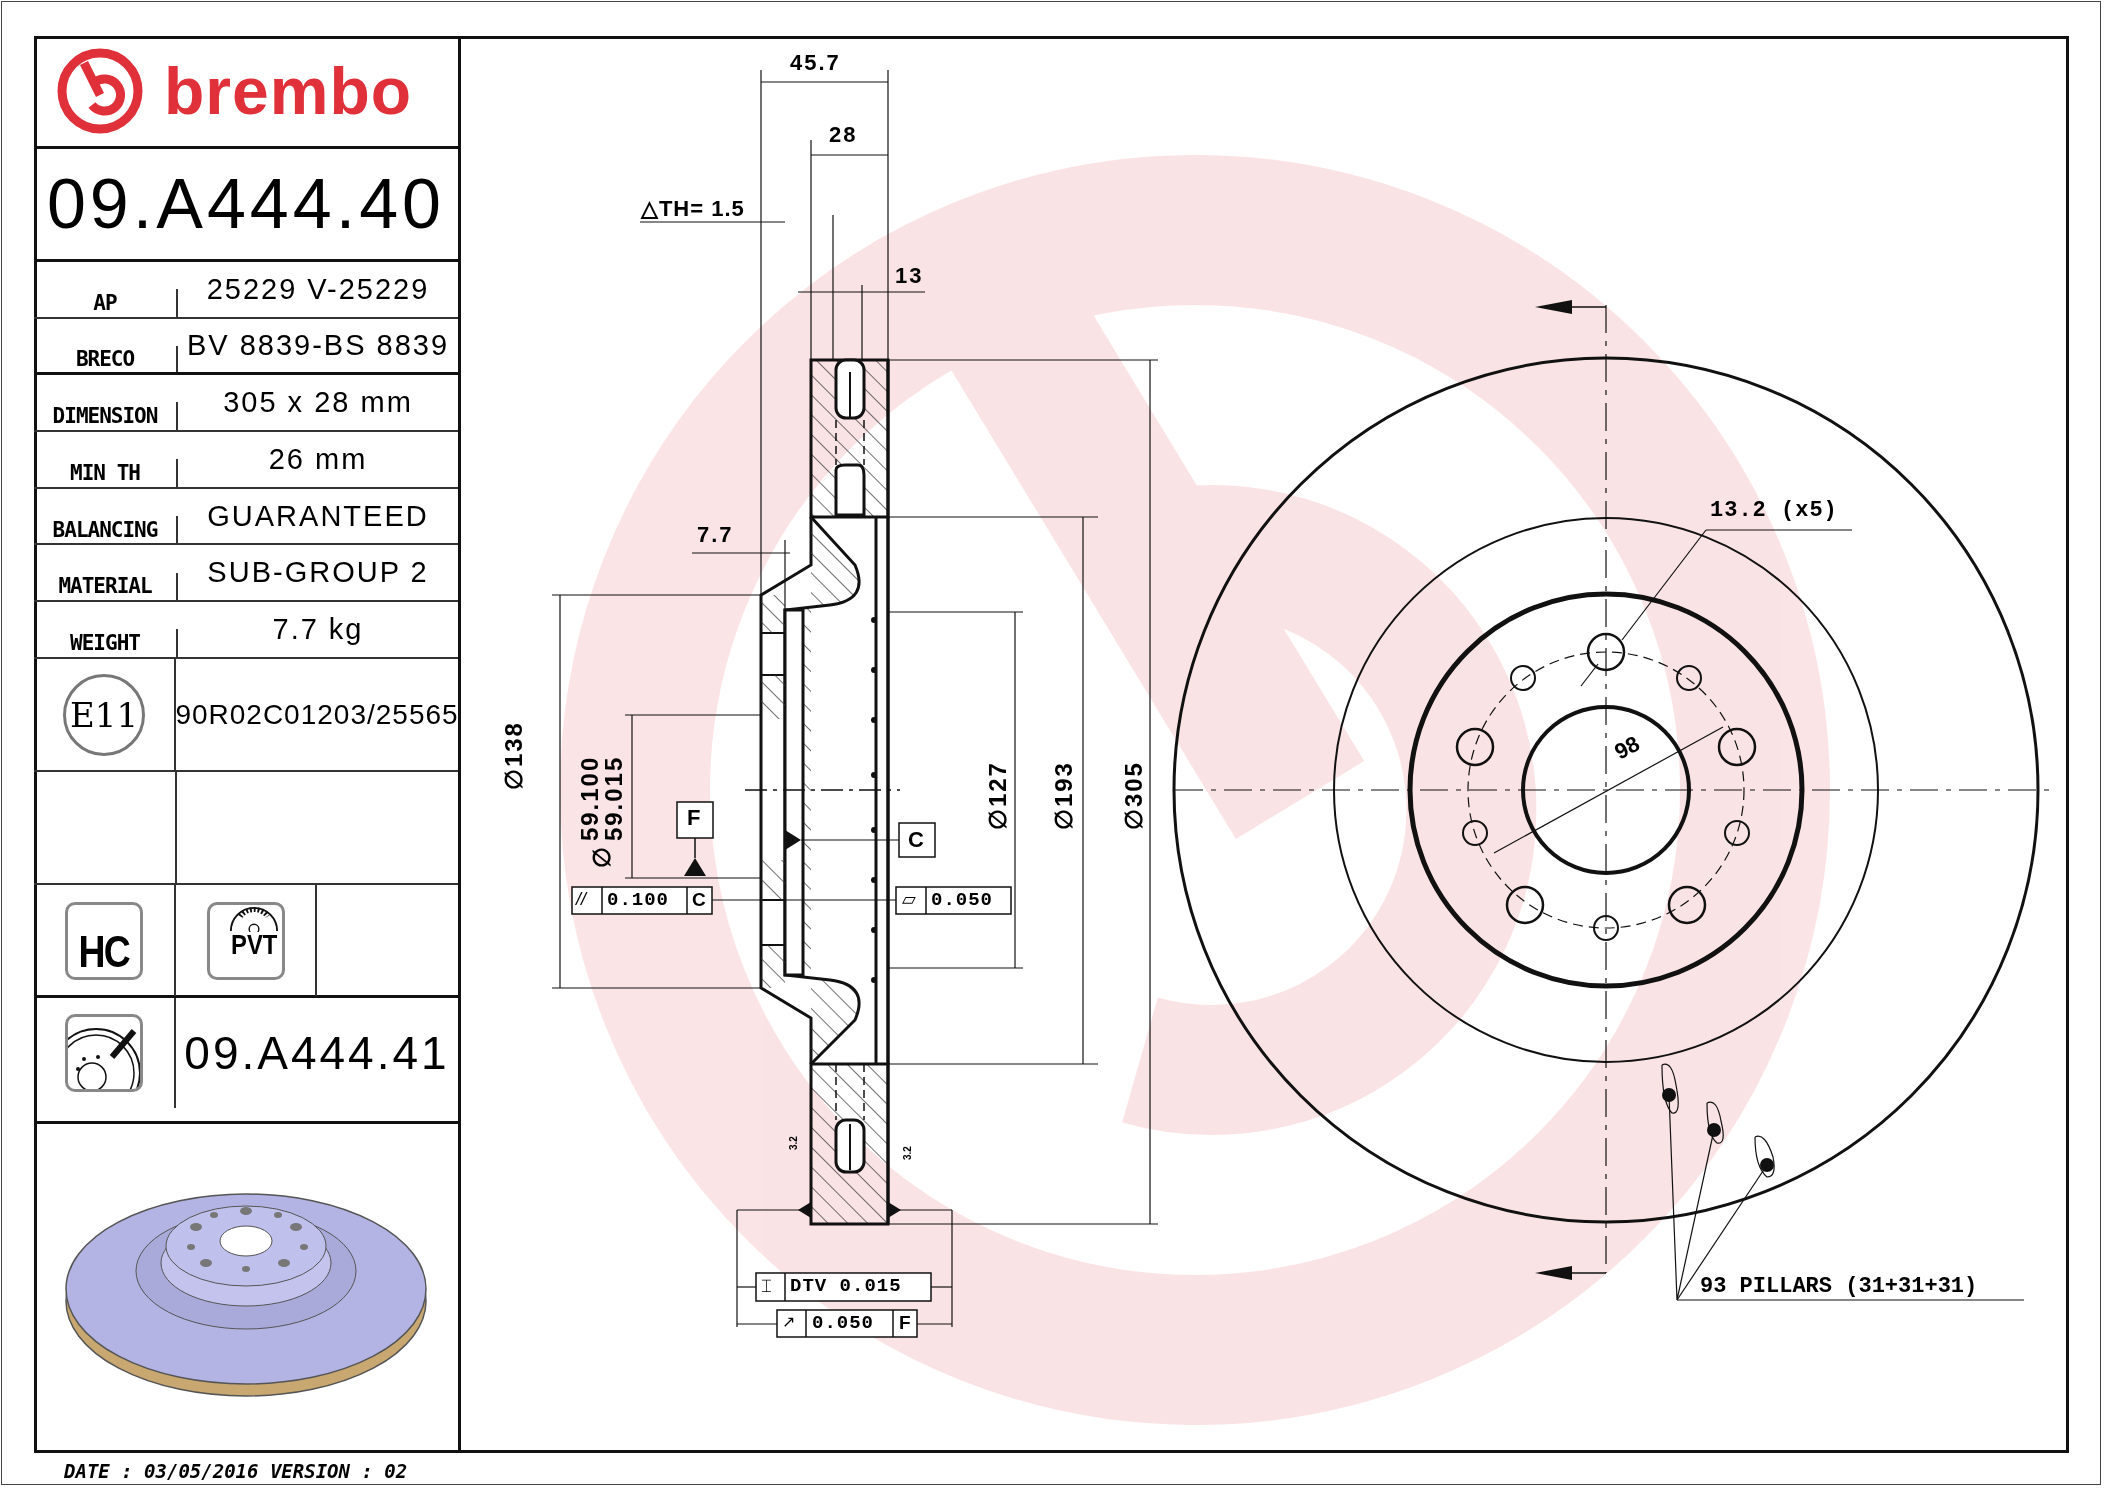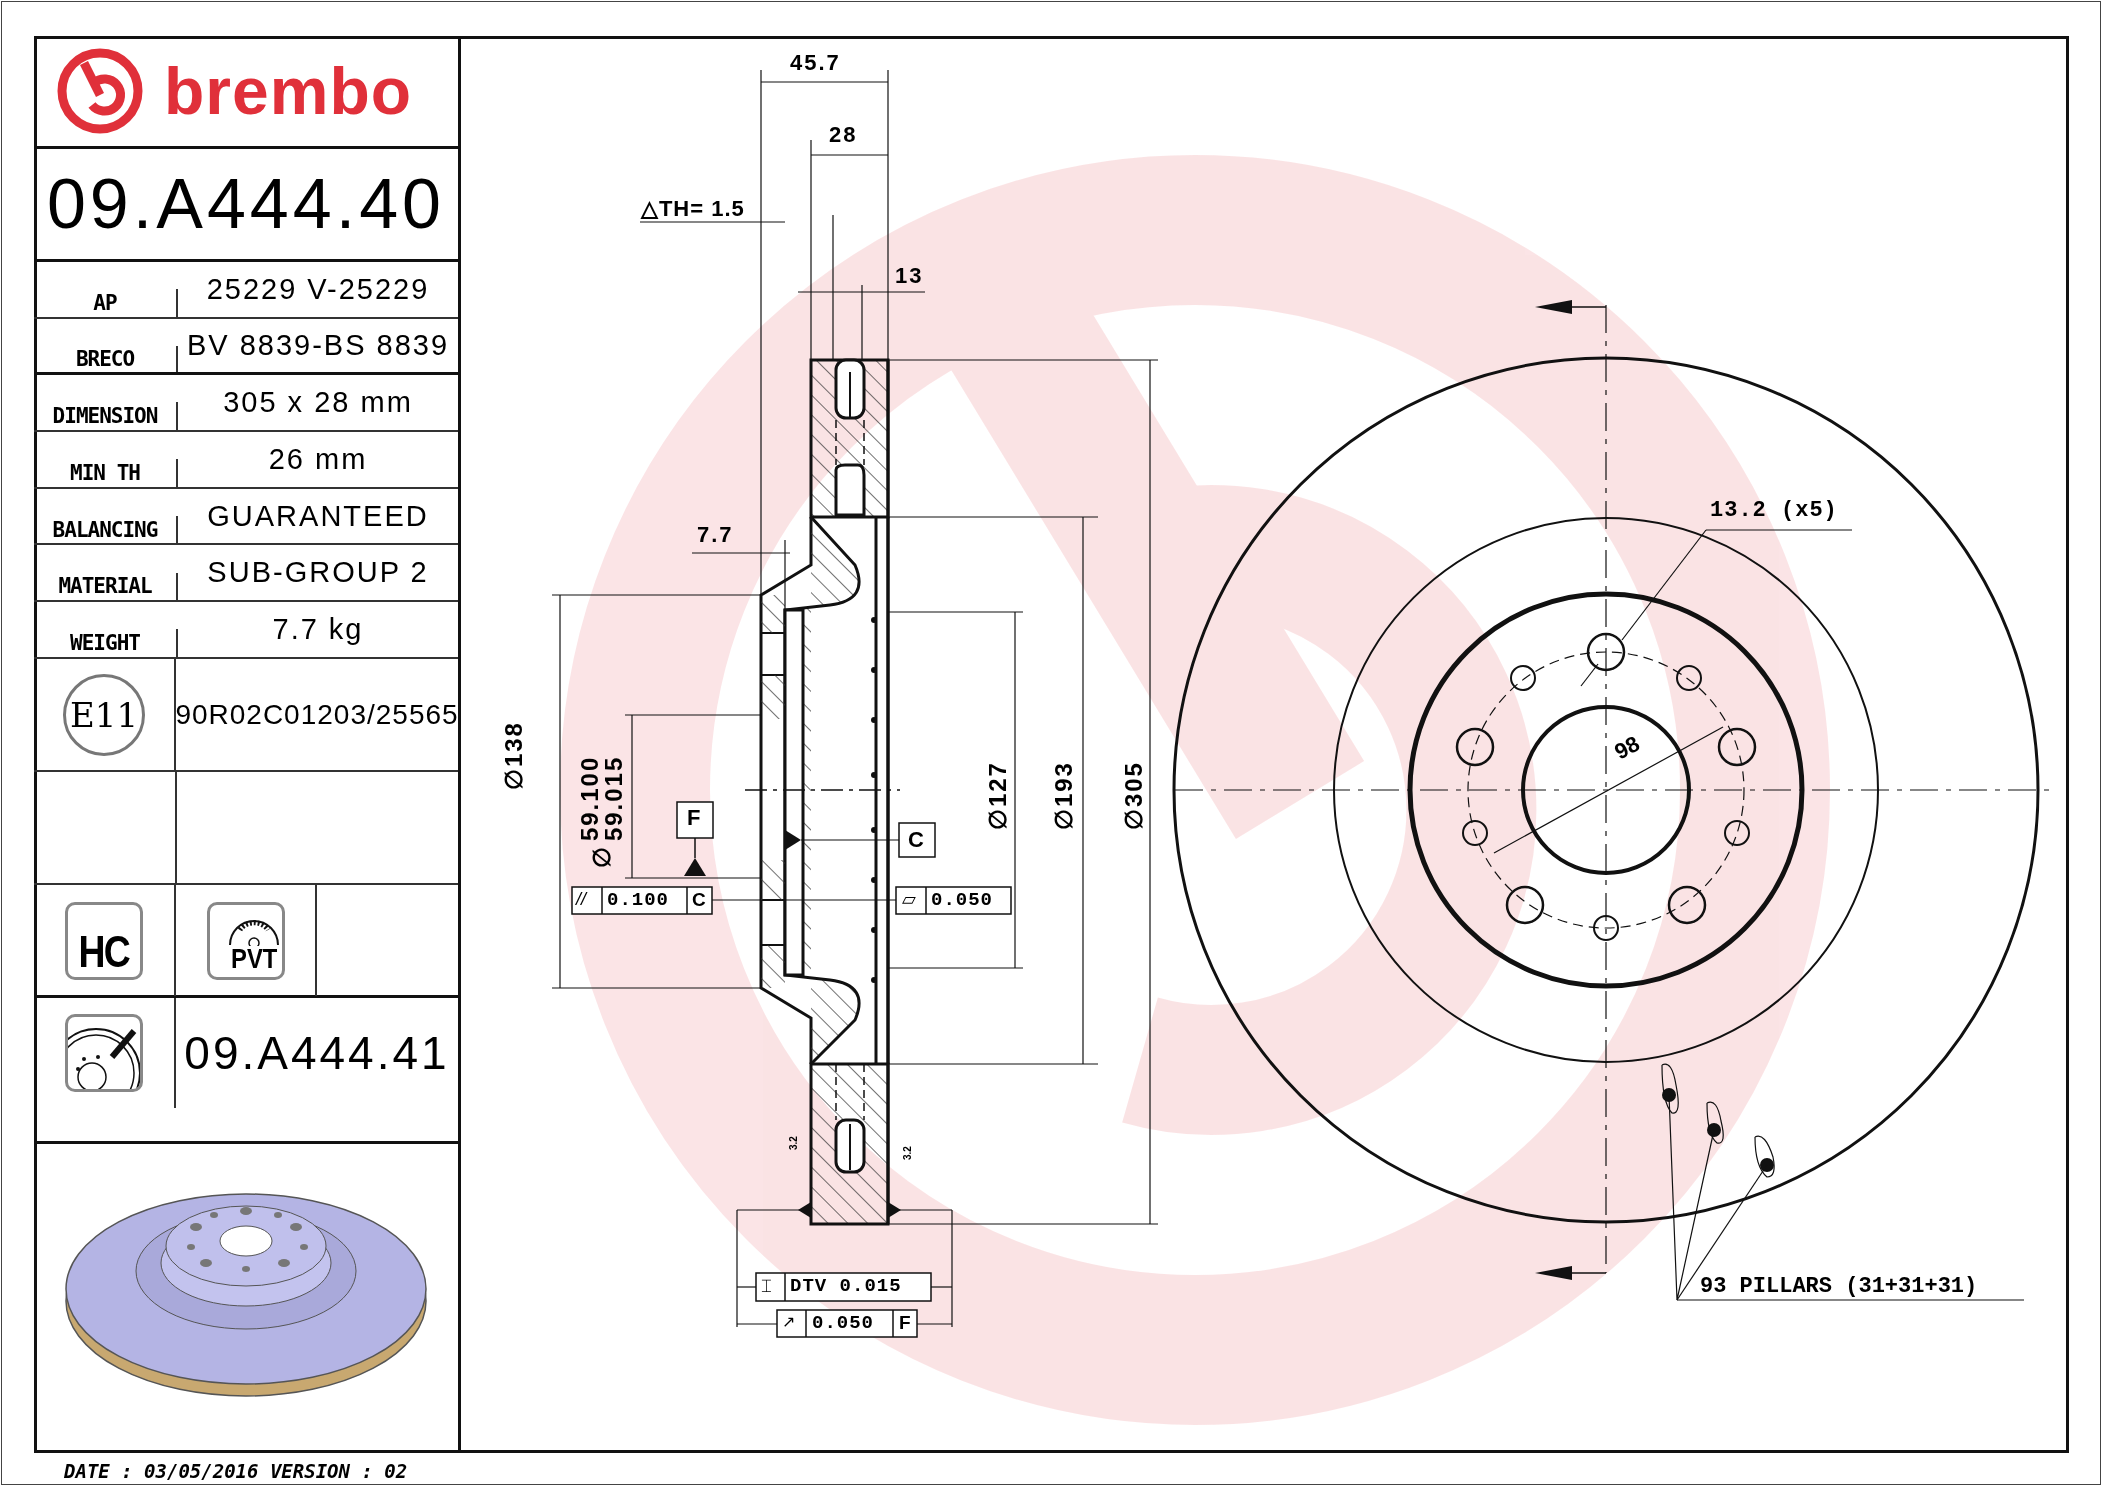--- a/index.html
+++ b/index.html
@@ -293,32 +293,32 @@
     <div class="vline" style="left:141px;top:0;height:113px"></div>
   </div>
 
   <div class="row" style="top:849px;height:113px;border-bottom:3px solid #111">
     <div class="cell" style="left:0;top:0;width:142px;height:111px;border-right:2px solid #333">
       <div class="iconbox">
           <span class="hc">HC</span>
         </div>
     </div>
     <div class="cell" style="left:142px;top:0;width:141px;height:111px;border-right:2px solid #333">
-      <div class="iconbox" style="flex-direction:column;justify-content:flex-end;padding-bottom:5px;">
+      <div class="iconbox" style="flex-direction:column;justify-content:flex-end;padding-bottom:19px;">
         <svg width="56" height="28" viewBox="0 0 56 28">
           <path d="M 4 27 A 24 24 0 0 1 52 27" fill="none" stroke="#111" stroke-width="2"></path>
           <path d="M 14 12 A 16 14 0 0 1 42 12" fill="none" stroke="#111" stroke-width="5" stroke-dasharray="2,2"></path>
           <circle cx="28" cy="25" r="5" fill="none" stroke="#111" stroke-width="1.5"></circle>
         </svg>
         <span style="font:bold 28px 'Liberation Sans',sans-serif;transform:scaleX(0.85);line-height:26px;">PVT</span>
       </div>
     </div>
   </div>
 
-  <div class="row" style="top:962px;height:146px;border-bottom:3px solid #111">
+  <div class="row" style="top:962px;height:126px;border-bottom:3px solid #111">
     <div class="cell" style="left:0;top:0;width:142px;height:110px;border-right:2px solid #333">
       <div class="iconbox" style="overflow:hidden;">
         <svg width="72" height="72" viewBox="0 0 72 72">
           <circle cx="28" cy="56" r="44" fill="none" stroke="#111" stroke-width="2"></circle>
           <circle cx="28" cy="56" r="38" fill="none" stroke="#111" stroke-width="1.5"></circle>
           <circle cx="24" cy="60" r="14" fill="none" stroke="#111" stroke-width="1.5"></circle>
           <line x1="44" y1="40" x2="66" y2="14" stroke="#111" stroke-width="6"></line>
           <circle cx="10" cy="52" r="2" fill="#111"></circle>
             <circle cx="16" cy="42" r="2" fill="#111"></circle>
             <circle cx="30" cy="40" r="2" fill="#111"></circle>

